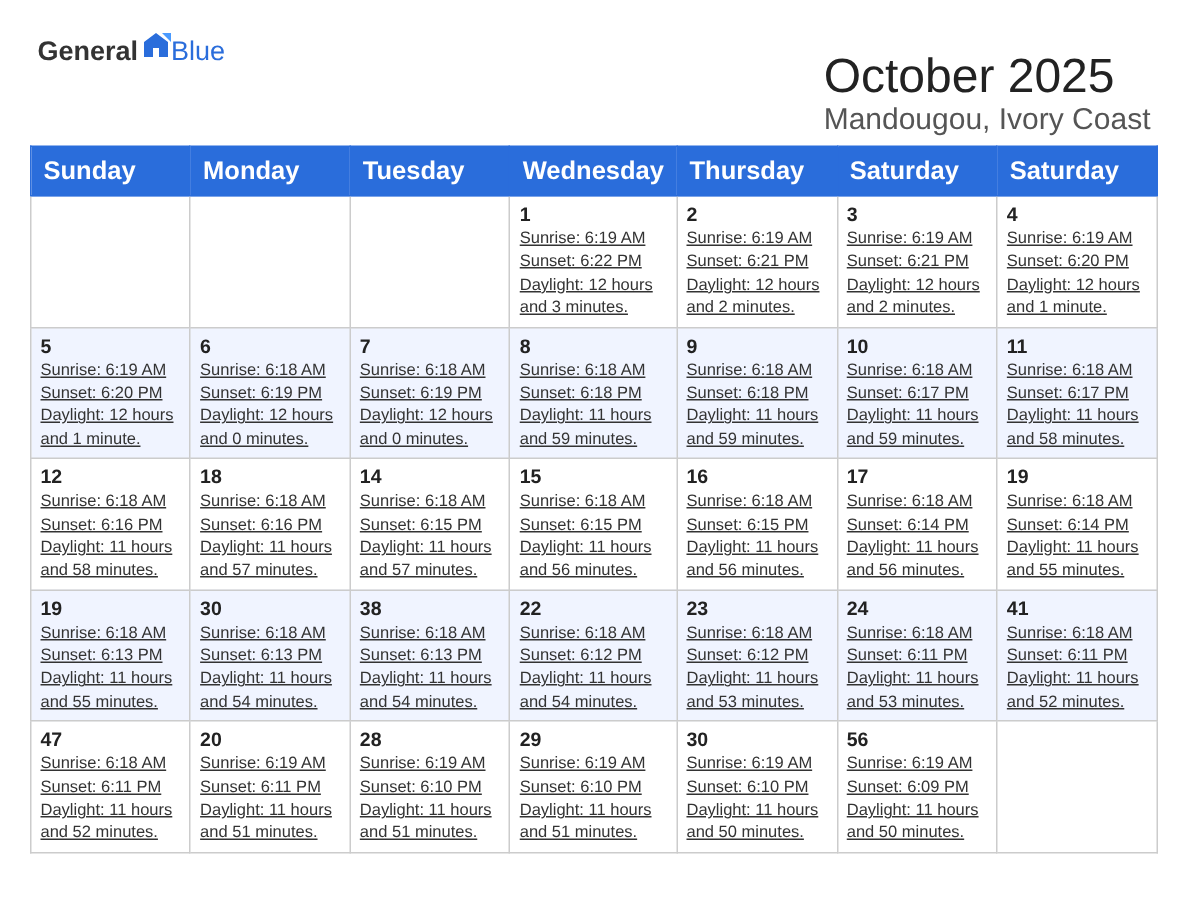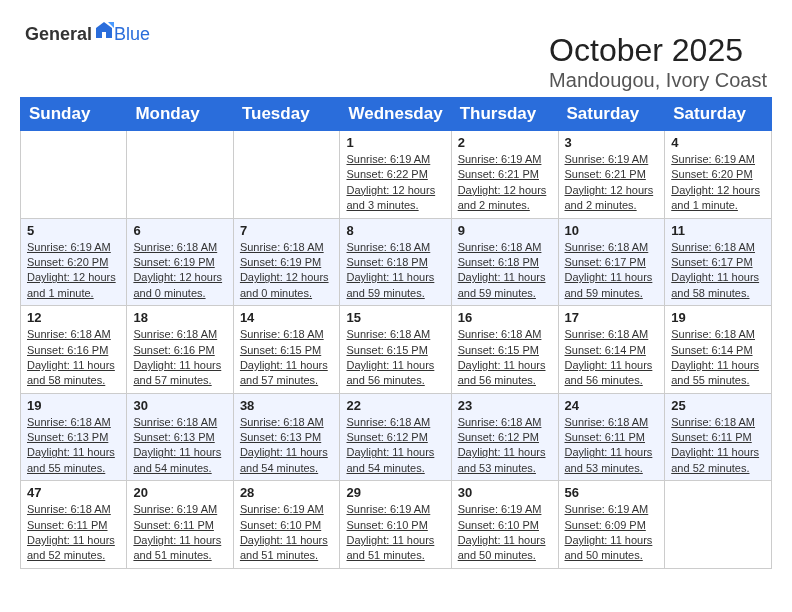--- a/index.html
+++ b/index.html
@@ -276,21 +276,21 @@
 Sunset: 6:12 PM
 Daylight: 11 hours and 53 minutes.</div>
         </td>
         <td>
           <div class="day-number">24</div>
           <div class="day-info" style="white-space: pre-line;">Sunrise: 6:18 AM
 Sunset: 6:11 PM
 Daylight: 11 hours and 53 minutes.</div>
         </td>
         <td>
-          <div class="day-number">25</div>
+          <div class="day-number">41</div>
           <div class="day-info" style="white-space: pre-line;">Sunrise: 6:18 AM
 Sunset: 6:11 PM
 Daylight: 11 hours and 52 minutes.</div>
         </td>
       </tr>
       <tr class="normal-row">
         <td>
           <div class="day-number">47</div>
           <div class="day-info" style="white-space: pre-line;">Sunrise: 6:18 AM
 Sunset: 6:11 PM

